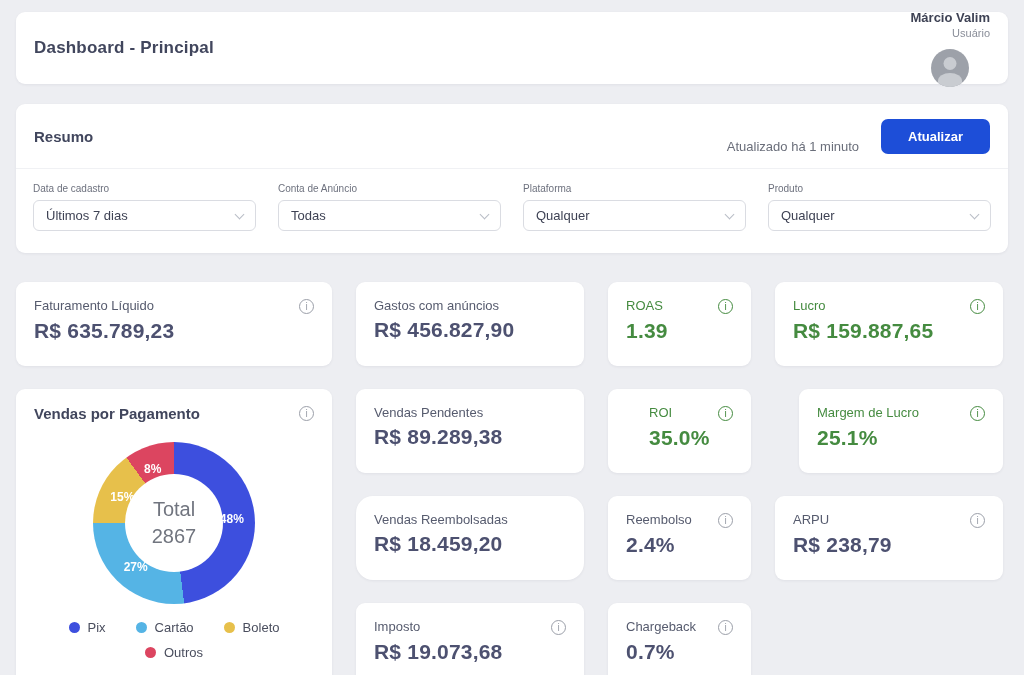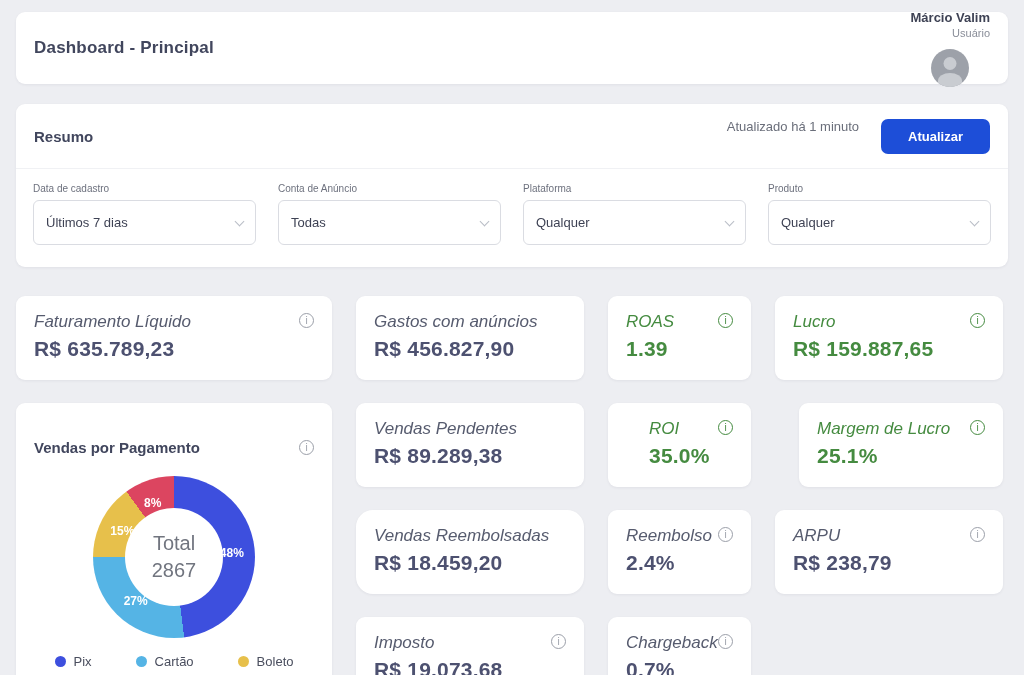--- a/index.html
+++ b/index.html
@@ -43,80 +43,80 @@
   }
 
   
   .resumo-card { margin-bottom:29px; }
   .resumo-head {
     display:flex; align-items:center; justify-content:space-between;
     padding:15px 18px 14px;
     border-bottom:1px solid #F0F1F4;
   }
   .resumo-title { font-size:15px; font-weight:700; color:#41465D; }
-  .resumo-right { display:flex; align-items:flex-start; gap:22px; }
+  .resumo-right { display:flex; align-items:flex-end; gap:22px; }
   .updated-text { font-size:13px; color:#6A6E7A; }
   .refresh-btn {
     background:#1d4ed8; color:#FFFFFF; border:none; border-radius:7px;
     font-size:13px; font-weight:700; padding:10px 27px; cursor:pointer;
     font-family:"Liberation Sans", sans-serif;
   }
   .filters-row {
     display:grid; grid-template-columns:repeat(4,1fr); gap:22px;
     padding:14px 17px 22px;
   }
   .filter-label { font-size:10px; color:#6D717E; margin-bottom:6px; }
   .select {
-    height:45px; border:1px solid #DADCE2; border-radius:6px; background:#FFF;
+    height:31px; border:1px solid #DADCE2; border-radius:6px; background:#FFF;
     display:flex; align-items:center; justify-content:space-between;
     padding:0 12px; font-size:13px; color:#3E4254; cursor:pointer;
   }
   .chevron {
     width:7px; height:7px; border-right:1.5px solid #B9BDC6; border-bottom:1.5px solid #B9BDC6;
     transform:rotate(45deg); margin-top:-3px; flex:none;
   }
 
   
   .metrics-grid {
     display:grid;
     grid-template-columns:316px 228px 143px 228px;
     grid-auto-rows:84px;
     gap:23px 24px;
   }
   .metric-card { padding:16px 18px; }
   .metric-top { display:flex; align-items:flex-start; justify-content:space-between; }
-  .metric-label { font-size:17px; color:#565B6E;font-style:italic; }
+  .metric-label { font-size:13px; color:#565B6E; }
   .metric-value { font-size:21px; font-weight:700; color:#4D5170; margin-top:5px; letter-spacing:.2px; }
   .green .metric-label, .green .metric-value { color:#458B40; }
   .info-icon {
     width:15px; height:15px; border:1.3px solid #9B9FA9; border-radius:50%;
     color:#9B9FA9; display:inline-flex; align-items:center; justify-content:center;
     font-size:10px; line-height:1; flex:none; cursor:pointer; margin-top:1px;
   }
   .info-icon::before { content:"i"; }
   .green .info-icon { border-color:#458B40; color:#458B40; }
 
   
   .donut-card { grid-column:1; grid-row:2 / span 3; padding:16px 18px; }
-  .donut-head { display:flex; align-items:flex-start; justify-content:space-between;margin-top:20px; }
+  .donut-head { display:flex; align-items:flex-start; justify-content:space-between; }
   .donut-title { font-size:15px; font-weight:700; color:#41465D; }
   .donut-wrap { position:relative; width:162px; height:162px; margin:20px auto 16px; }
   .donut { position:absolute; inset:0; border-radius:50%; }
   .donut-hole {
     position:absolute; inset:32px; background:#FFF; border-radius:50%;
     display:flex; flex-direction:column; align-items:center; justify-content:center; gap:4px;
   }
   .donut-center-label, .donut-total { font-size:20px; color:#71757F; }
   .slice-label {
     position:absolute; transform:translate(-50%,-50%);
     font-size:12px; font-weight:700; color:#FFF; z-index:2; pointer-events:none;
   }
   .legend {
     display:flex; flex-wrap:wrap; justify-content:center;
-    gap:10px 44px; max-width:266px; margin:0 auto;
+    gap:10px 30px; max-width:266px; margin:0 auto;
   }
   .legend-item { display:inline-flex; align-items:center; gap:8px; font-size:13px; color:#4A4E5E; cursor:pointer; }
   .legend-dot { width:11px; height:11px; border-radius:50%; flex:none; }
 </style>
 </head>
 <body>
 
 <div class="page">
 
   <div class="card top-header">

